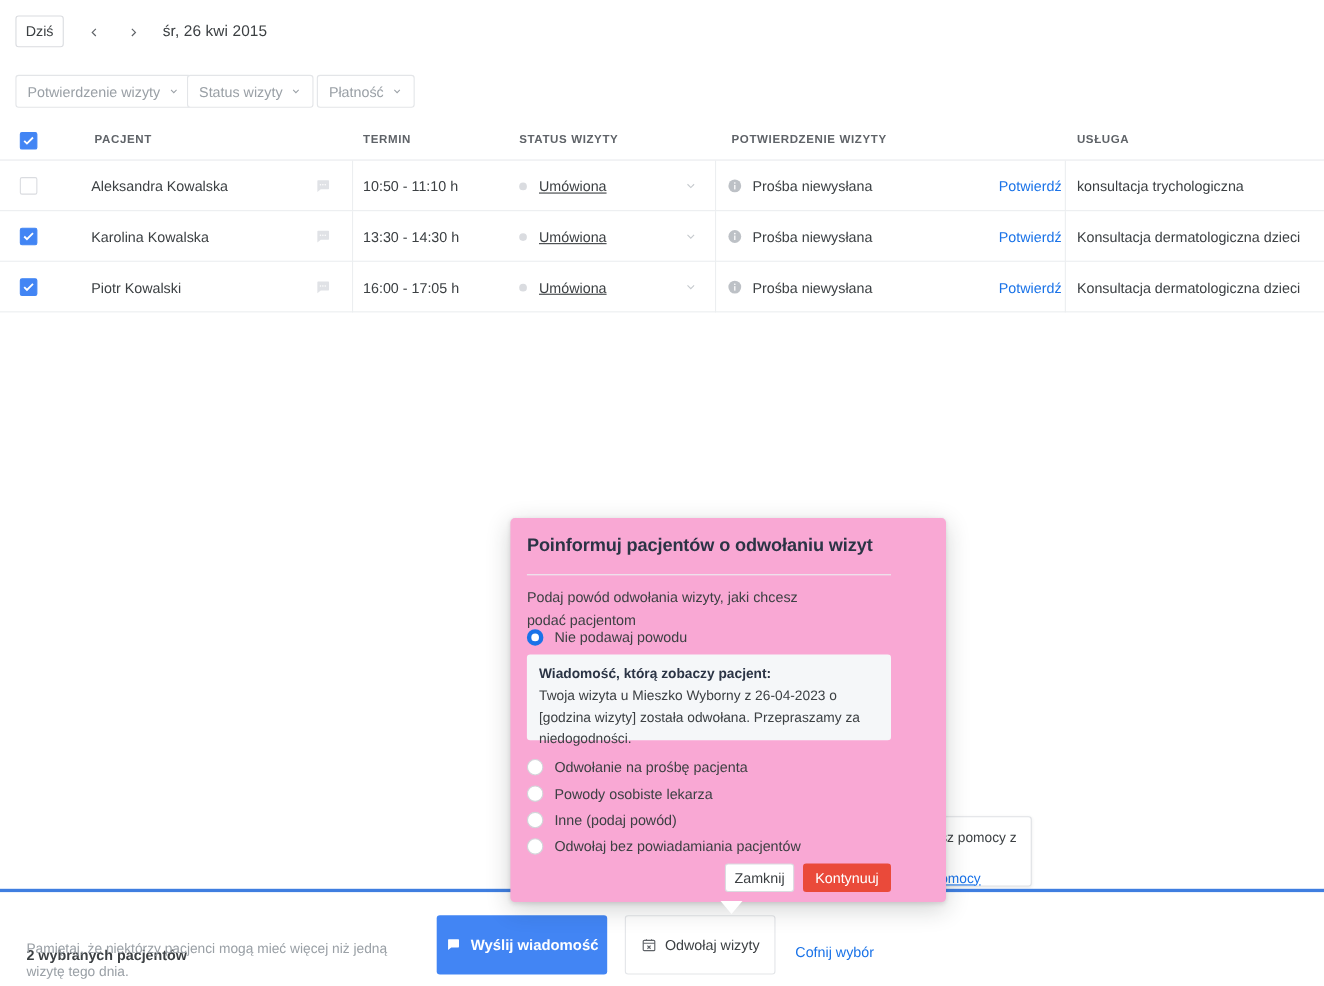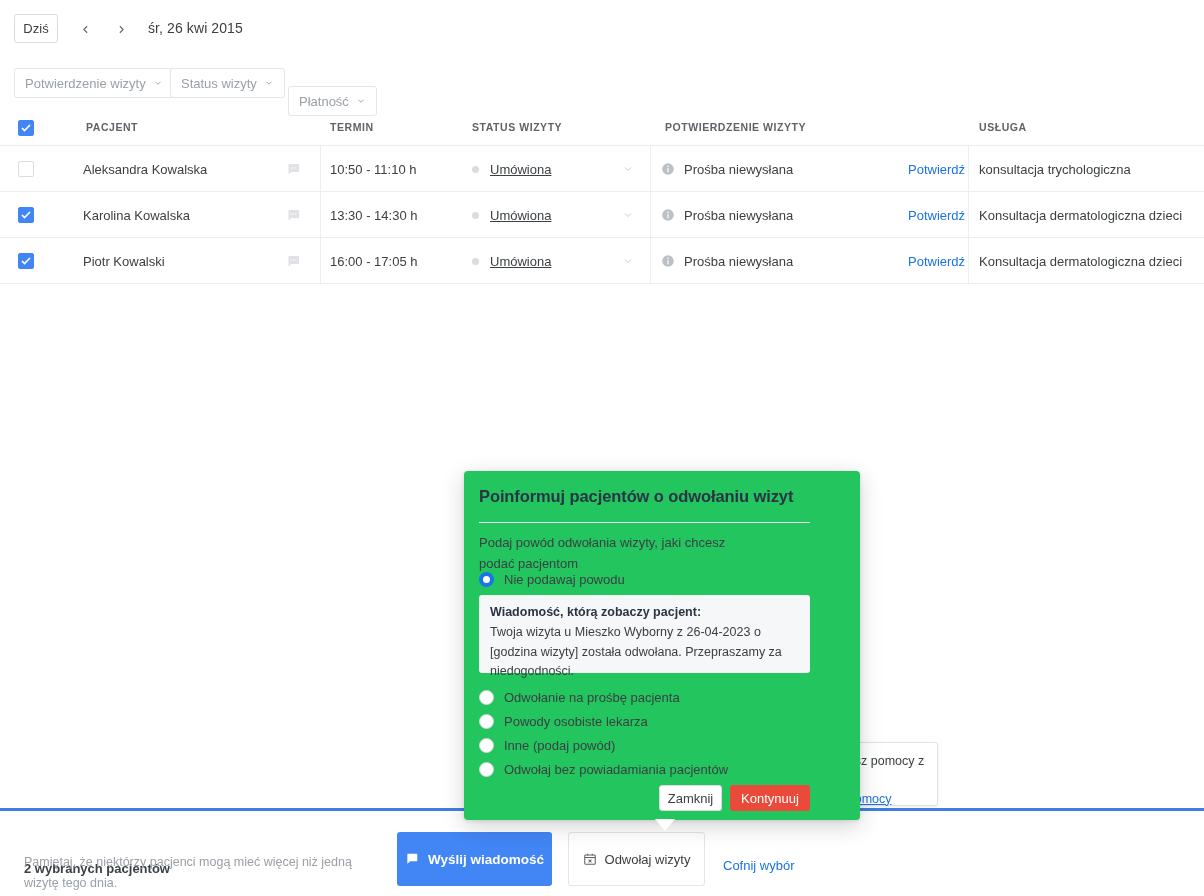--- a/index.html
+++ b/index.html
@@ -36,21 +36,21 @@
   
   .filters { position:absolute; left:0; top:68px; height:32px; }
   .pill {
     position:absolute; top:0; height:30px; border:1px solid #e3e5e8; border-radius:3px;
     background:#fff; color:#9aa0a6; font-size:13px; display:flex; align-items:center;
     padding:0 10px; cursor:pointer; white-space:nowrap;
   }
   .pill .caret { margin-left:7px; display:flex; align-items:center; }
   .pill-0 { left:14px; }
   .pill-1 { left:170px; }
-  .pill-2 { left:288px;margin-top:18px; }
+  .pill-2 { left:288px; }
 
   
   .table { position:absolute; left:0; top:110px; width:1204px; }
   .thead {
     position:relative; height:36px; border-bottom:1px solid #e8eaed;
   }
   .th {
     position:absolute; top:11px; font-size:10.5px; font-weight:bold; color:#5f6368;
     letter-spacing:.55px;
   }
@@ -120,21 +120,21 @@
     font-size:13px; display:flex; align-items:center; justify-content:center; cursor:pointer;
   }
   .btn-cancelv .bi { margin-right:8px; display:flex; color:#5f6368; }
   .link-undo {
     position:absolute; left:723px; top:47px; font-size:13px; color:#1a73e8; cursor:pointer;
   }
 
   
   .modal {
     position:absolute; left:464px; top:471px; width:396px; height:349px;
-    background:#22c55e; border-radius:4px;
+    background:#f9a8d4; border-radius:4px;
     box-shadow:0 6px 22px rgba(32,33,36,.20), 0 1px 4px rgba(32,33,36,.12);
     z-index:20;
   }
   .modal-title {
     position:absolute; left:15px; top:16px; font-size:16.5px; font-weight:bold;
     color:#2b3445; letter-spacing:-.1px;
   }
   .modal-divider { position:absolute; left:15px; top:51px; width:331px; height:1px; background:#eceef0; }
   .modal-desc {
     position:absolute; left:15px; top:62px; width:260px; font-size:13px;

